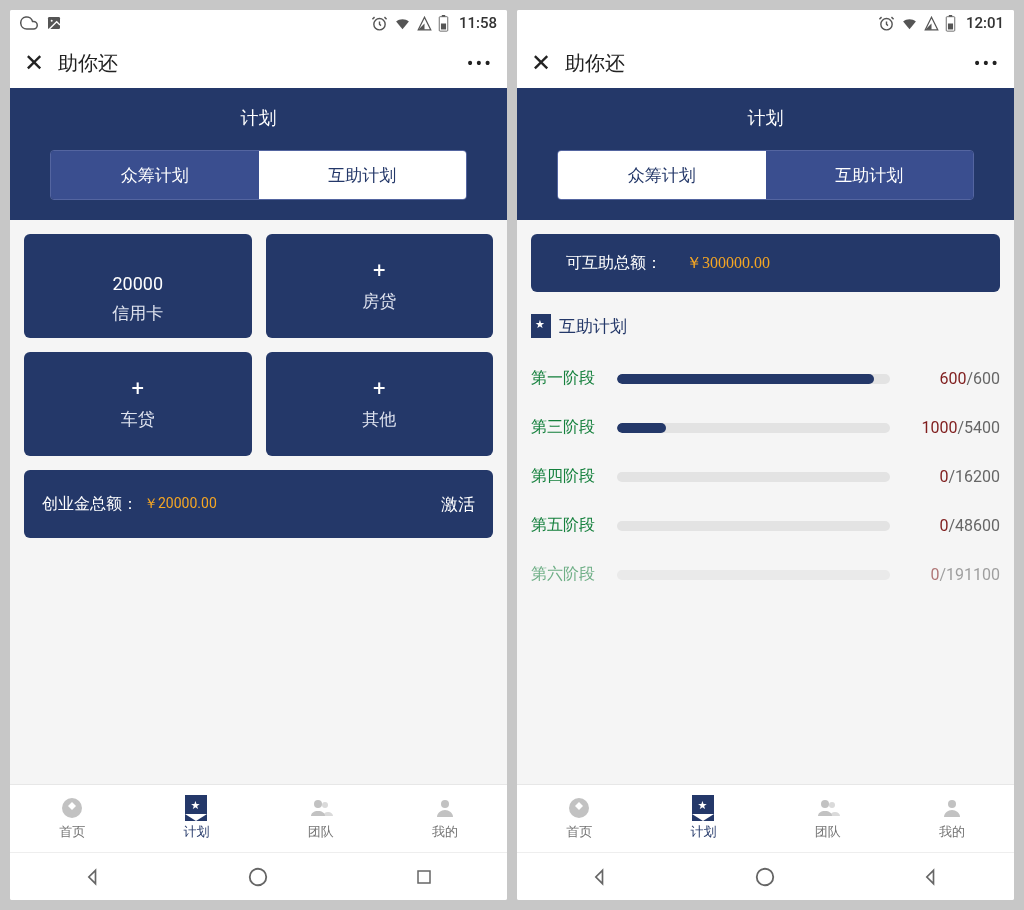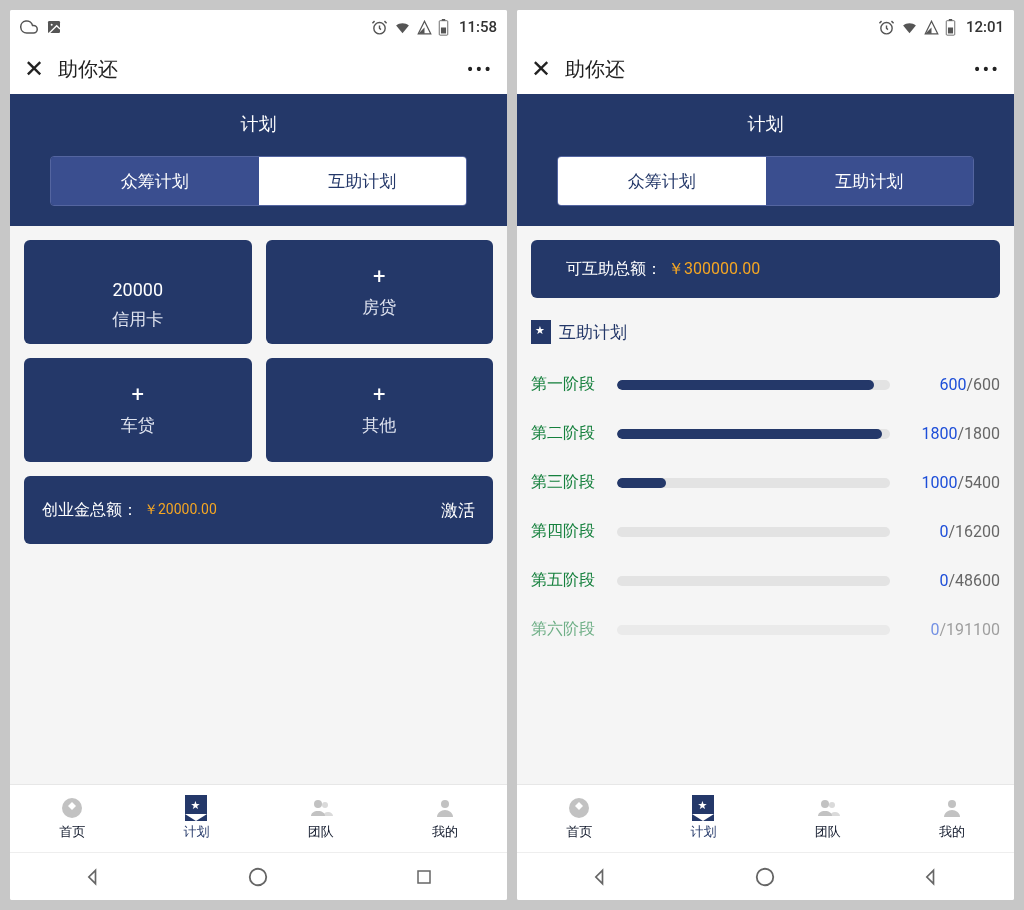--- a/index.html
+++ b/index.html
@@ -1,20 +1,20 @@
 <!DOCTYPE html>
 <html><head>
   <meta charset="utf-8">
   <style>
     * { margin: 0; padding: 0; box-sizing: border-box; font-family: -apple-system, BlinkMacSystemFont, "Segoe UI", Roboto, Helvetica, Arial, sans-serif; }
     body { background: #c7c7c7; width: 1024px; height: 910px; display: flex; gap: 10px; justify-content: center; padding: 10px 5px; }
     .phone { width: 497px; height: 890px; background: #f5f5f5; border-radius: 2px; position: relative; display: flex; flex-direction: column; overflow: hidden; }
     
     
-    .statusbar { background: #fff; height: 28px; display: flex; align-items: center; padding: 17px 10px; color: #444; font-size: 15px; }
+    .statusbar { background: #fff; height: 28px; display: flex; align-items: flex-start; padding: 4px 10px; color: #444; font-size: 15px; }
     .sb-left { display: flex; gap: 8px; align-items: center; }
     .sb-right { margin-left: auto; display: flex; gap: 6px; align-items: center; }
     .cloud-icon, .image-icon, .alarm-icon, .wifi-icon, .signal-icon, .battery-icon { color: #555; }
     .cloud-icon svg, .image-icon svg, .alarm-icon svg, .wifi-icon svg, .signal-icon svg, .battery-icon svg { display: block; }
     .time { font-weight: 500; color: #333; margin-left: 4px; }
     
     
     .app-header { background: #fff; height: 50px; display: flex; align-items: center; padding: 0 14px; }
     .close-x { font-size: 24px; color: #222; line-height: 1; }
     .app-title { font-size: 20px; color: #222; margin-left: 14px; }
@@ -39,41 +39,41 @@
     .card-plus { font-size: 22px; line-height: 1; }
     .card-label { font-size: 17px; margin-top: 8px; color: #dfe3ef; }
     .total-bar { background: #243869; border-radius: 6px; margin-top: 14px; height: 68px; display: flex; align-items: center; padding: 0 18px; }
     .total-label { color: #fff; font-size: 16px; }
     .total-amount { color: #f5a623; font-size: 14px; margin-left: 6px; }
     .activate { margin-left: auto; color: #fff; font-size: 17px; }
     
     
     .mutual-total { background: #243869; border-radius: 6px; height: 58px; display: flex; align-items: center; padding: 0 35px; }
     .mutual-label { color: #fff; font-size: 16px; }
-    .mutual-amount { color: #f5a623; font-size: 16px; margin-left: 6px; }
+    .mutual-amount { color: #f5a623; font-size: 16px; margin-left: 24px; font-family: Liberation Serif, serif; }
     .section-header { display: flex; align-items: center; margin-top: 22px; gap: 8px; }
     .bookmark { width: 20px; height: 24px; background: #243869; position: relative; }
     .bookmark::after { content: ''; position: absolute; bottom: -6px; left: 0; border-left: 10px solid transparent; border-right: 10px solid transparent; border-top: 6px solid #f5f5f5; }
     .bookmark-star { position: absolute; top: 4px; left: 4px; color: #fff; font-size: 11px; }
     .section-title { color: #243869; font-size: 17px; font-weight: 500; }
     
     .stage-row { display: flex; align-items: center; margin-top: 28px; gap: 12px; }
     .stage-row:first-of-type { margin-top: 30px; }
     .stage-name { color: #15803d; font-size: 16px; width: 74px; flex-shrink: 0; }
     .bar { flex: 1; height: 10px; background: #e3e3e3; border-radius: 5px; position: relative; overflow: hidden; }
     .bar-fill { position: absolute; left: 0; top: 0; bottom: 0; background: #243869; border-radius: 5px; }
     .stage-num { font-size: 16px; width: 98px; text-align: right; flex-shrink: 0; }
-    .num-curr { color: #1d4ed8; }
+    .num-curr { color: #7f1d1d; }
     .num-total { color: #666; }
     
     
     .bottom-nav { height: 68px; background: #fff; border-top: 1px solid #e7e7e7; display: flex; }
     .nav-item { flex: 1; display: flex; flex-direction: column; align-items: center; justify-content: center; gap: 3px; }
     .nav-icon { width: 26px; height: 24px; color: #c2c2c2; display: flex; align-items: center; justify-content: center; }
-    .nav-label { font-size: 13px; color: #0f172a; }
+    .nav-label { font-size: 13px; color: #737373; }
     .nav-item.active .nav-icon { color: #243869; }
     .nav-item.active .nav-label { color: #243869; }
     .nav-bookmark { width: 22px; height: 26px; background: #243869; position: relative; }
     .nav-bookmark::after { content: ''; position: absolute; bottom: 0; left: 0; border-left: 11px solid transparent; border-right: 11px solid transparent; border-top: 7px solid #fff; }
     .nav-bookmark-star { position: absolute; top: 4px; left: 5px; color: #fff; font-size: 11px; }
     
     
     .sys-nav { height: 48px; background: #fff; border-top: 1px solid #eee; display: flex; align-items: center; justify-content: space-around; }
     .sys-btn { width: 24px; height: 24px; display: flex; align-items: center; justify-content: center; color: #666; }
     
@@ -288,27 +288,20 @@
 
     <div class="stage-list">
       <div class="stage-row">
         <span class="stage-name">第一阶段</span>
         <span class="bar">
             <span class="bar-fill" style="width:94%"></span>
           </span>
         <span class="stage-num"><span class="num-curr">600</span><span class="num-total">/600</span></span>
       </div>
       <div class="stage-row">
-        <span class="stage-name">第二阶段</span>
-        <span class="bar">
-            <span class="bar-fill" style="width:97%"></span>
-          </span>
-        <span class="stage-num"><span class="num-curr">1800</span><span class="num-total">/1800</span></span>
-      </div>
-      <div class="stage-row">
         <span class="stage-name">第三阶段</span>
         <span class="bar">
             <span class="bar-fill" style="width:18%"></span>
           </span>
         <span class="stage-num"><span class="num-curr">1000</span><span class="num-total">/5400</span></span>
       </div>
       <div class="stage-row">
         <span class="stage-name">第四阶段</span>
         <span class="bar">
             <span class="bar-fill" style="width:0%"></span>

